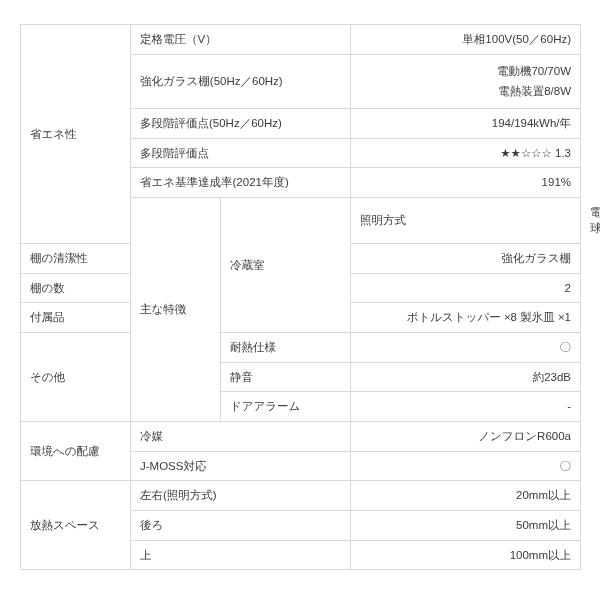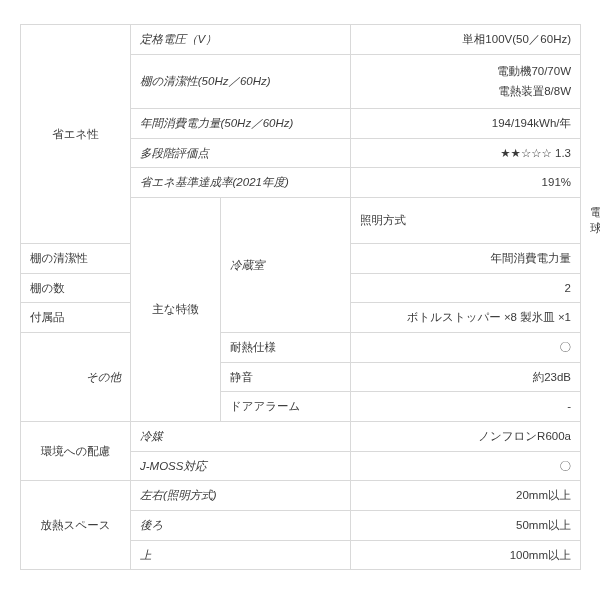--- a/index.html
+++ b/index.html
@@ -33,29 +33,28 @@
     border-bottom: 1px solid #d9d9d9;
     font-size: 11.5px;
     line-height: 1.45;
     padding: 6px 9px;
     vertical-align: middle;
     color: #3a3a3a;
     background: #ffffff;
     word-break: break-all;
   }
   td.cat {
-    text-align: center;
+    text-align: left;
     background: #f7f7f7;
     color: #333333;
     font-size: 12px;
   }
   td.sub {
     background: #fcfcfc;
     color: #333333;
-    font-style: italic;
   }
   td.sub2 {
     background: #fdfdfd;
     color: #333333;
   }
   td.val {
     color: #4a4a4a;
     text-align: right;
   }
   .stars {
@@ -75,28 +74,28 @@
       <col style="width:230px">
     </colgroup>
     <tbody>
 
       <tr>
         <td class="cat" rowspan="6">省エネ性</td>
         <td class="sub" colspan="2">定格電圧（V）</td>
         <td class="val">単相100V(50／60Hz)</td>
       </tr>
       <tr>
-        <td class="sub" colspan="2">棚の清潔性(50Hz／60Hz)</td>
+        <td class="sub" colspan="2">強化ガラス棚(50Hz／60Hz)</td>
         <td class="val multi-line">
           <div>電動機70/70W</div>
           <div>電熱装置8/8W</div>
         </td>
       </tr>
       <tr>
-        <td class="sub" colspan="2">年間消費電力量(50Hz／60Hz)</td>
+        <td class="sub" colspan="2">多段階評価点(50Hz／60Hz)</td>
         <td class="val">194/194kWh/年</td>
       </tr>
       <tr>
         <td class="sub" colspan="2">多段階評価点</td>
         <td class="val">
           <span class="stars">★★☆☆☆ 1.3</span>
         </td>
       </tr>
       <tr>
         <td class="sub" colspan="2">省エネ基準達成率(2021年度)</td>
@@ -104,32 +103,32 @@
       </tr>
 
       <tr>
         <td class="cat" rowspan="7">主な特徴</td>
         <td class="sub" rowspan="4" style="text-align:left">冷蔵室</td>
         <td class="sub2">照明方式</td>
         <td class="val">電球</td>
       </tr>
       <tr>
         <td class="sub2">棚の清潔性</td>
-        <td class="val">年間消費電力量</td>
+        <td class="val">強化ガラス棚</td>
       </tr>
       <tr>
         <td class="sub2">棚の数</td>
         <td class="val">2</td>
       </tr>
       <tr>
         <td class="sub2">付属品</td>
         <td class="val">ボトルストッパー ×8 製氷皿 ×1</td>
       </tr>
       <tr>
-        <td class="sub" rowspan="3" style="text-align:right">その他</td>
+        <td class="sub" rowspan="3" style="text-align:left">その他</td>
         <td class="sub2">耐熱仕様</td>
         <td class="val">〇</td>
       </tr>
       <tr>
         <td class="sub2">静音</td>
         <td class="val">約23dB</td>
       </tr>
       <tr>
         <td class="sub2">ドアアラーム</td>
         <td class="val">-</td>

